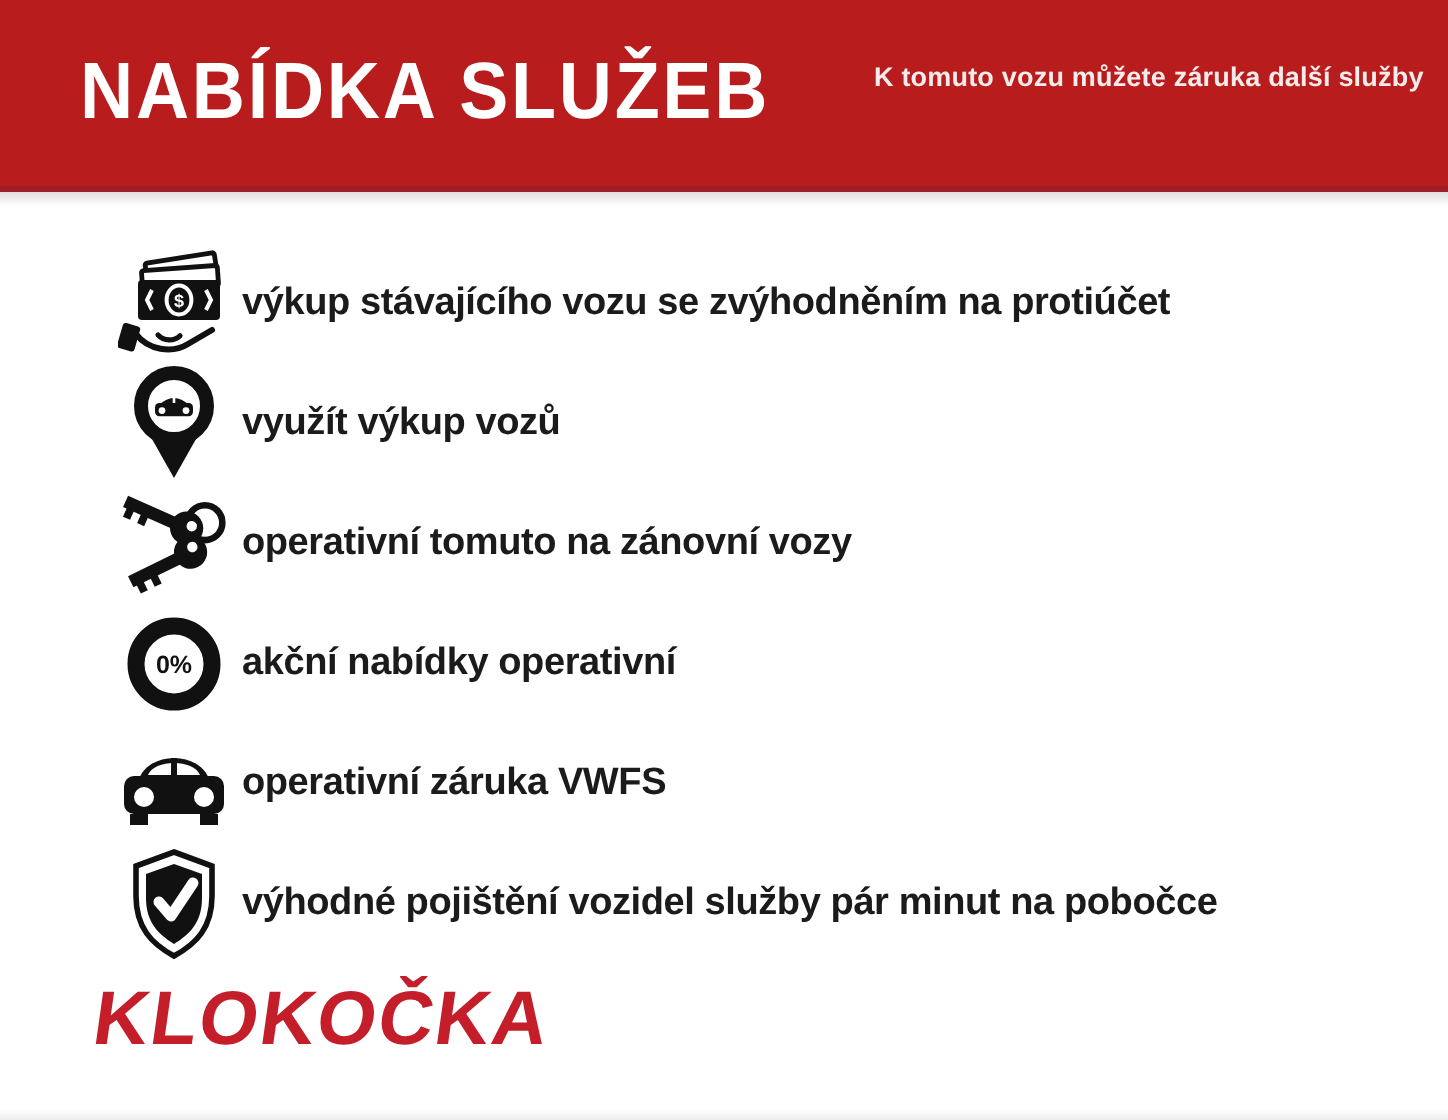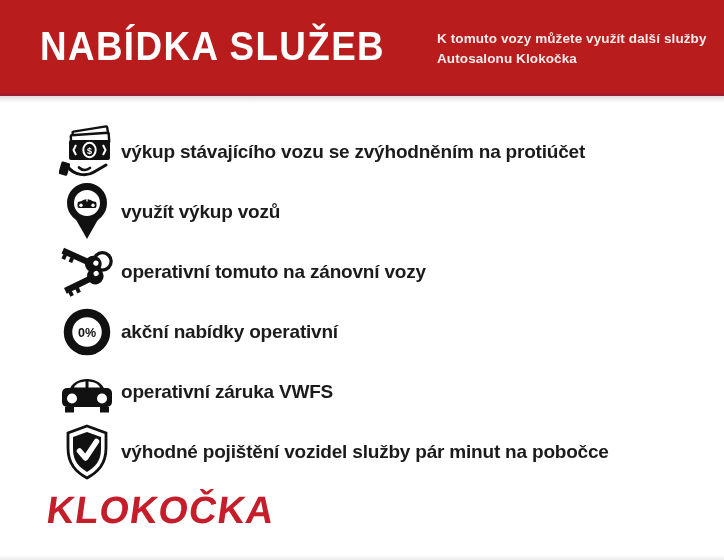--- a/index.html
+++ b/index.html
@@ -62,22 +62,21 @@
   svg{display:block;}
 </style>
 </head>
 <body>
 
 <div class="page">
 
   <header class="banner">
     <h1 class="title">NABÍDKA SLUŽEB</h1>
     <div class="note">
-      <div>K tomuto vozy můžete využít další služby</div>
-      <div>Autosalonu Klokočka</div>
+      <div>K tomuto vozu můžete záruka další služby</div>
     </div>
   </header>
   <div class="banner-shadow"></div>
 
   <ul class="services" style="list-style:none;margin:0;padding:0;">
 
     <li class="row">
       <span class="icon-box">
         <svg width="56" height="56" viewBox="0 0 56 56">
           <rect x="14" y="5" width="35" height="9" rx="1" transform="rotate(-9 31 10)" fill="#fff" stroke="#111" stroke-width="2.4"></rect>

